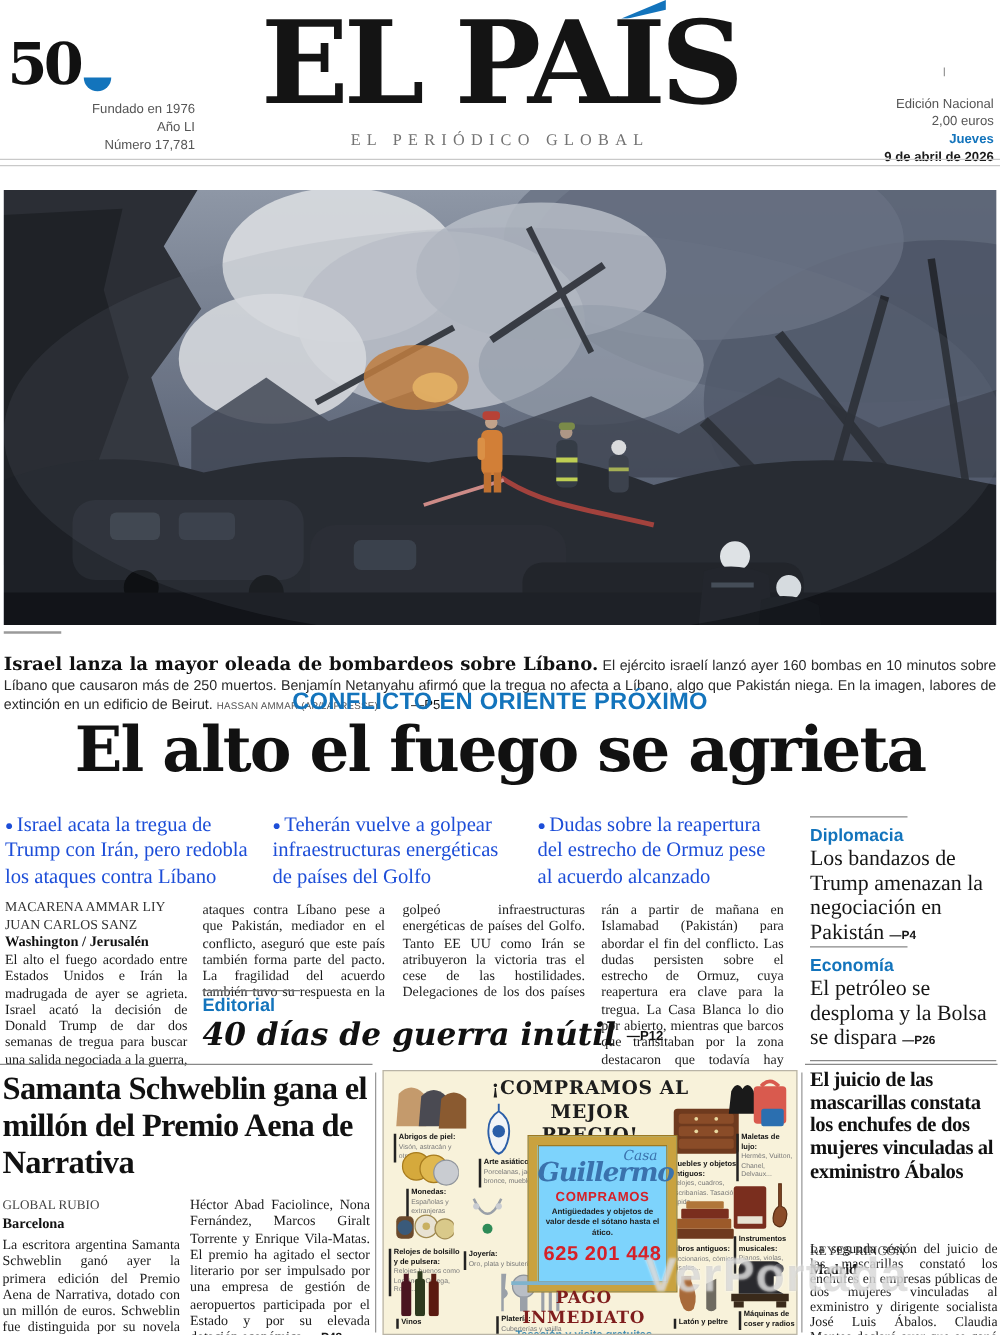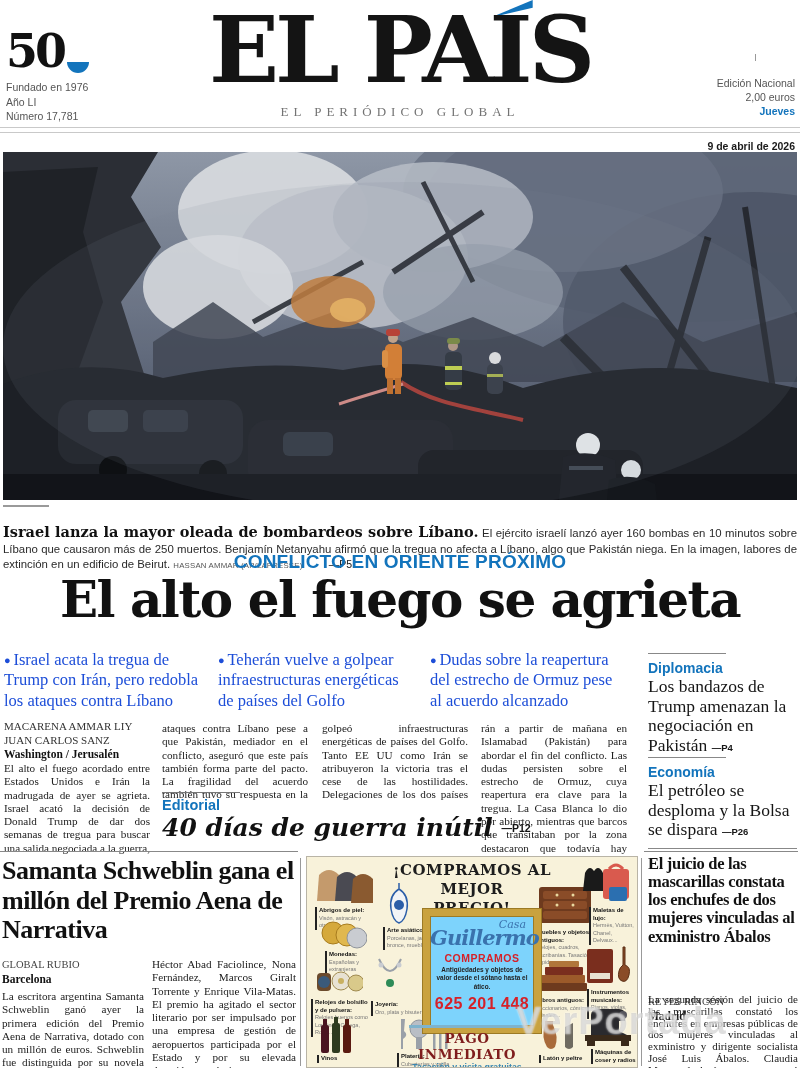--- a/index.html
+++ b/index.html
@@ -14,25 +14,25 @@
   .i-accent{position:absolute;top:-4px;right:-4px;width:36px;height:15px;background:#1374bc;
     clip-path:polygon(0 100%,100% 0,100% 52%,14% 100%);}
   .tagline{position:absolute;top:104px;left:0;right:0;text-align:center;
     font-family:Liberation Serif, serif;font-size:13px;letter-spacing:5px;color:#737373;}
   .brand-left{position:absolute;left:6px;top:28px;width:150px;}
   .logo50{font-family:"DejaVu Serif",serif;font-weight:bold;font-size:46px;line-height:1;color:#111;}
   .logo-zero{position:relative;display:inline-block;}
   .logo-zero::after{content:"";position:absolute;left:3px;bottom:1px;width:22px;height:11px;
     border-radius:0 0 12px 12px;background:#1374bc;}
   .brand-meta{margin-top:6px;font-family:"Liberation Sans",sans-serif;font-size:10.5px;
-    line-height:1.4;color:#555;}
+    line-height:1.4;color:#555;text-align:right;}
   .brand-right{position:absolute;right:5px;top:76px;text-align:right;
     font-family:"Liberation Sans",sans-serif;font-size:10.5px;line-height:1.35;color:#555;}
   .brand-right .weekday{color:#1374bc;font-weight:bold;}
-  .brand-right .date{color:#1a1a1a;font-weight:bold;margin-top:20px;}
+  .brand-right .date{color:#1a1a1a;font-weight:bold;}
   .fold-tick{position:absolute;right:44px;top:54px;width:1px;height:7px;background:#999;}
   .double-rule{position:absolute;left:0;top:127px;width:800px;height:4px;
     border-top:1px solid #c9c9c9;border-bottom:1px solid #c9c9c9;}
 
   
   .photo{position:absolute;left:3px;top:152px;width:794px;height:348px;overflow:hidden;background:#4c5566;}
   .photo svg{display:block;width:100%;height:100%;}
   .caption-rule{position:absolute;left:3px;top:505px;width:46px;border-top:2px solid #9a9a9a;}
   .caption{position:absolute;left:3px;top:511px;width:794px;
     font-family:"Liberation Sans",sans-serif;font-size:11.4px;line-height:1.35;color:#2a2a2a;text-align:justify;}

